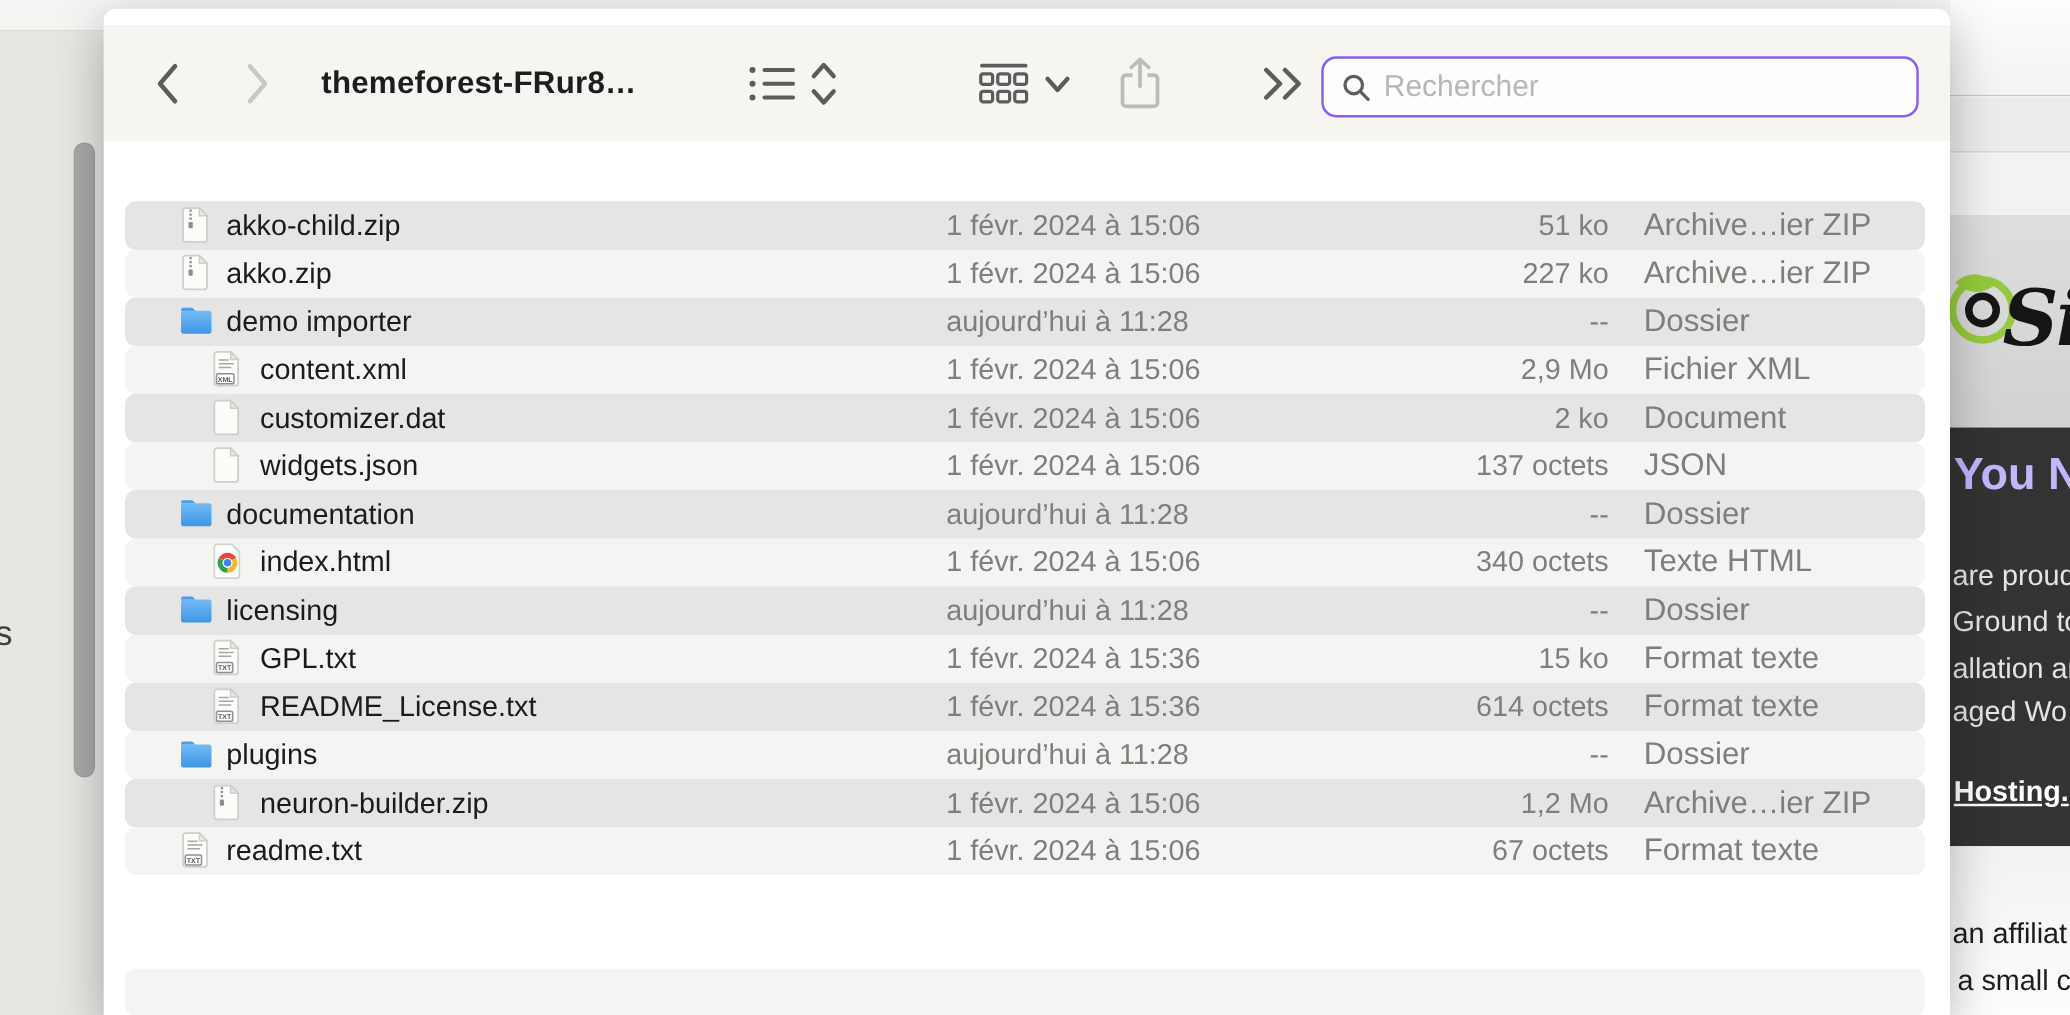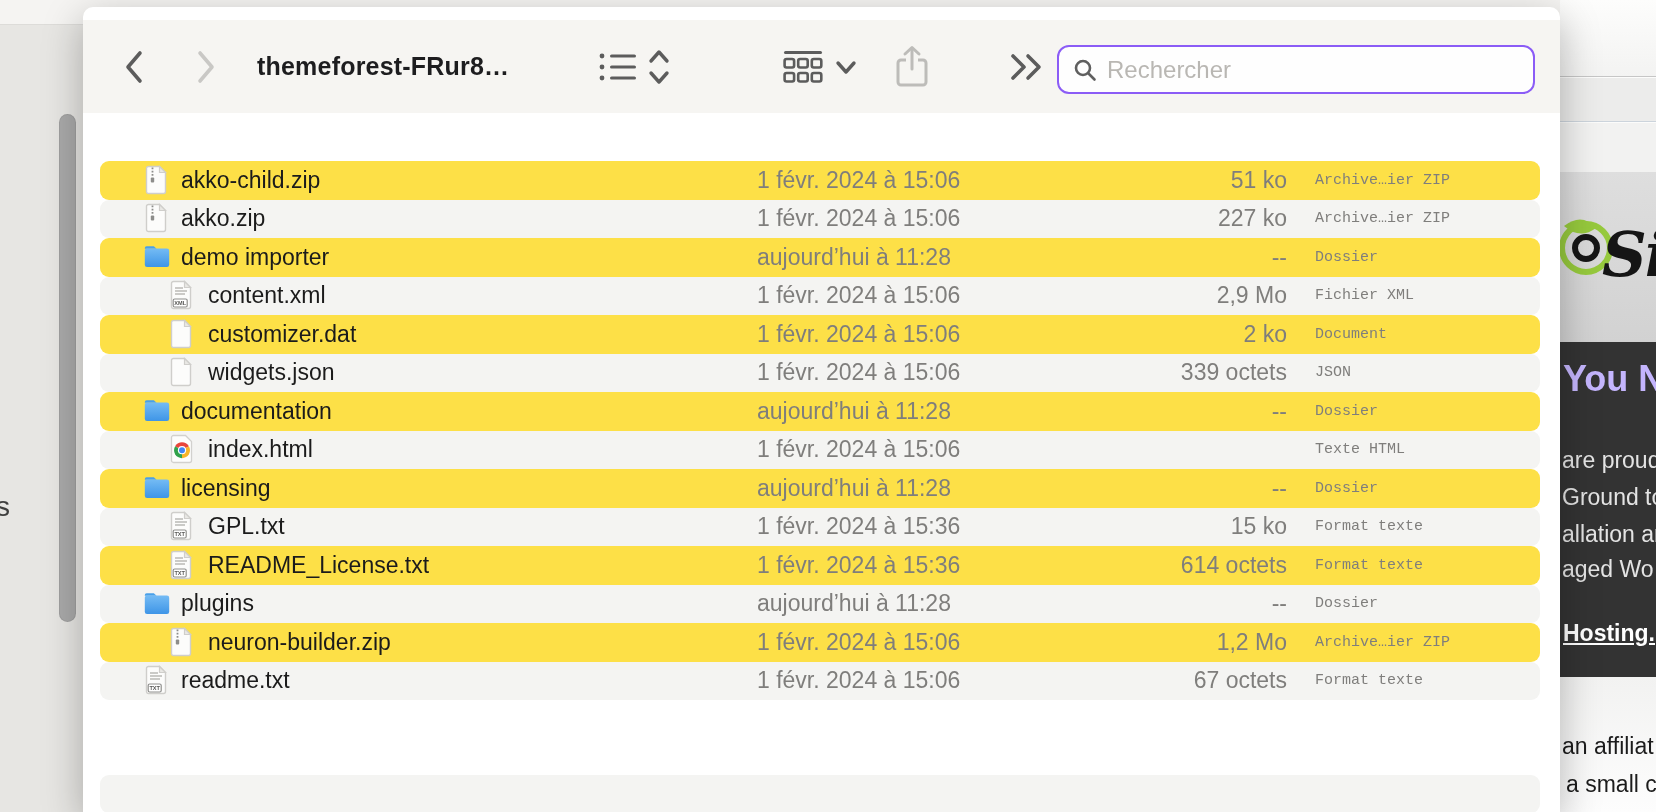--- a/index.html
+++ b/index.html
@@ -42,31 +42,31 @@
 
   .col-head { position:absolute; left:0; top:93px; width:1477px; height:61px; background:#ffffff; border-top:1px solid #eae9e6; border-bottom:1px solid #e5e5e3; }
   .ch-label { position:absolute; top:0; height:59px; display:flex; align-items:center; font-size:23px; color:#8b8b8b; white-space:nowrap; }
   .ch-name { left:96px; color:#424242; font-weight:bold; }
   .ch-sort { position:absolute; left:622px; top:22px; }
   .ch-div { position:absolute; top:13px; width:1px; height:34px; background:#e3e3e1; }
   .d1 { left:655px; } .d2 { left:1019px; } .d3 { left:1217px; }
   .ch-date { left:674px; } .ch-size { left:1039px; } .ch-type { left:1232px; }
 
   .rows { position:absolute; left:0; top:154px; width:1477px; height:651px; background:#ffffff; }
-  .row { position:relative; width:1440px; height:38.5px; margin-left:17px; border-radius:9px; background:#fde047; }
+  .row { position:relative; width:1440px; height:38.5px; margin-left:17px; border-radius:9px; background:#e5e5e5; }
   .row:nth-child(even) { background:#f4f4f2; }
   .cell { position:absolute; top:0; height:38.5px; display:flex; align-items:center; white-space:nowrap; }
   .c-chev { left:10px; width:22px; justify-content:center; }
   .c-icon { width:28px; justify-content:center; }
   .depth0 .c-icon { left:43px; } .depth1 .c-icon { left:68px; }
   .c-name { font-size:23px; color:#1b1b1b; }
   .depth0 .c-name { left:81px; } .depth1 .c-name { left:108px; }
   .c-date { left:657px; font-size:23px; color:#7f7e7c; }
   .c-size { left:977px; width:210px; justify-content:flex-end; font-size:23px; color:#7f7e7c; }
-  .c-type { left:1215px; font-size:15px; color:#7f7e7c;font-family:Liberation Mono, monospace; }
+  .c-type { left:1215px; font-size:25px; color:#7f7e7c; }
   .bottom-stripe { position:absolute; left:17px; top:614px; width:1440px; height:38px; border-radius:9px; background:#f4f4f2; }
   svg { display:block; }
 </style>
 </head>
 <body>
 
 <div class="top-strip"></div>
 
 <div class="left-sliver">
   <span class="left-letter">s</span>
@@ -264,21 +264,21 @@
       <div class="row depth1">
 
     <span class="cell c-icon">
           <svg width="24" height="31" viewBox="0 0 24 31">
             <path d="M3.5,1.5 h11 l6,6 v19 a2,2 0 0 1 -2,2 h-15 a2,2 0 0 1 -2,-2 v-23 a2,2 0 0 1 2,-2 z" fill="#fcfcfb" stroke="#cfcecb" stroke-width="1.4"></path>
             <path d="M14.5,1.5 l6,6 h-6 z" fill="#e9e8e5" stroke="#cfcecb" stroke-width="1.2"></path>
           </svg>
         </span>
     <span class="cell c-name">widgets.json</span>
     <span class="cell c-date">1 févr. 2024 à 15:06</span>
-    <span class="cell c-size">339 octets</span>
+    <span class="cell c-size">137 octets</span>
     <span class="cell c-type">JSON</span>
   </div>
       <div class="row depth0">
     <span class="cell c-chev">
       <svg width="17" height="11" viewBox="0 0 17 11">
         <polyline points="2,2 8.5,9 15,2" fill="none" stroke="#78787 6" stroke-width="2.4" stroke-linecap="round" stroke-linejoin="round"></polyline>
       </svg>
     </span>
     <span class="cell c-icon">
           <svg width="31" height="26" viewBox="0 0 31 26">
@@ -304,20 +304,21 @@
             <path d="M4.5,1.5 h12 l6,6 v19 a2,2 0 0 1 -2,2 h-16 a2,2 0 0 1 -2,-2 v-23 a2,2 0 0 1 2,-2 z" fill="#fdfdfc" stroke="#d2d1ce" stroke-width="1.3"></path>
             <path d="M6.1,12.2 A8,8 0 0 1 19.9,12.2 L13,16.2 Z" fill="#e8453c"></path>
             <path d="M19.9,12.2 A8,8 0 0 1 13,24.2 L13,16.2 Z" fill="#f7b529"></path>
             <path d="M13,24.2 A8,8 0 0 1 6.1,12.2 L13,16.2 Z" fill="#31a24c"></path>
             <circle cx="13" cy="16.2" r="4.1" fill="#ffffff"></circle>
             <circle cx="13" cy="16.2" r="3" fill="#4286f5"></circle>
           </svg>
         </span>
     <span class="cell c-name">index.html</span>
     <span class="cell c-date">1 févr. 2024 à 15:06</span>
+    <span class="cell c-size">340 octets</span>
     <span class="cell c-type">Texte HTML</span>
   </div>
       <div class="row depth0">
     <span class="cell c-chev">
       <svg width="17" height="11" viewBox="0 0 17 11">
         <polyline points="2,2 8.5,9 15,2" fill="none" stroke="#78787 6" stroke-width="2.4" stroke-linecap="round" stroke-linejoin="round"></polyline>
       </svg>
     </span>
     <span class="cell c-icon">
           <svg width="31" height="26" viewBox="0 0 31 26">

